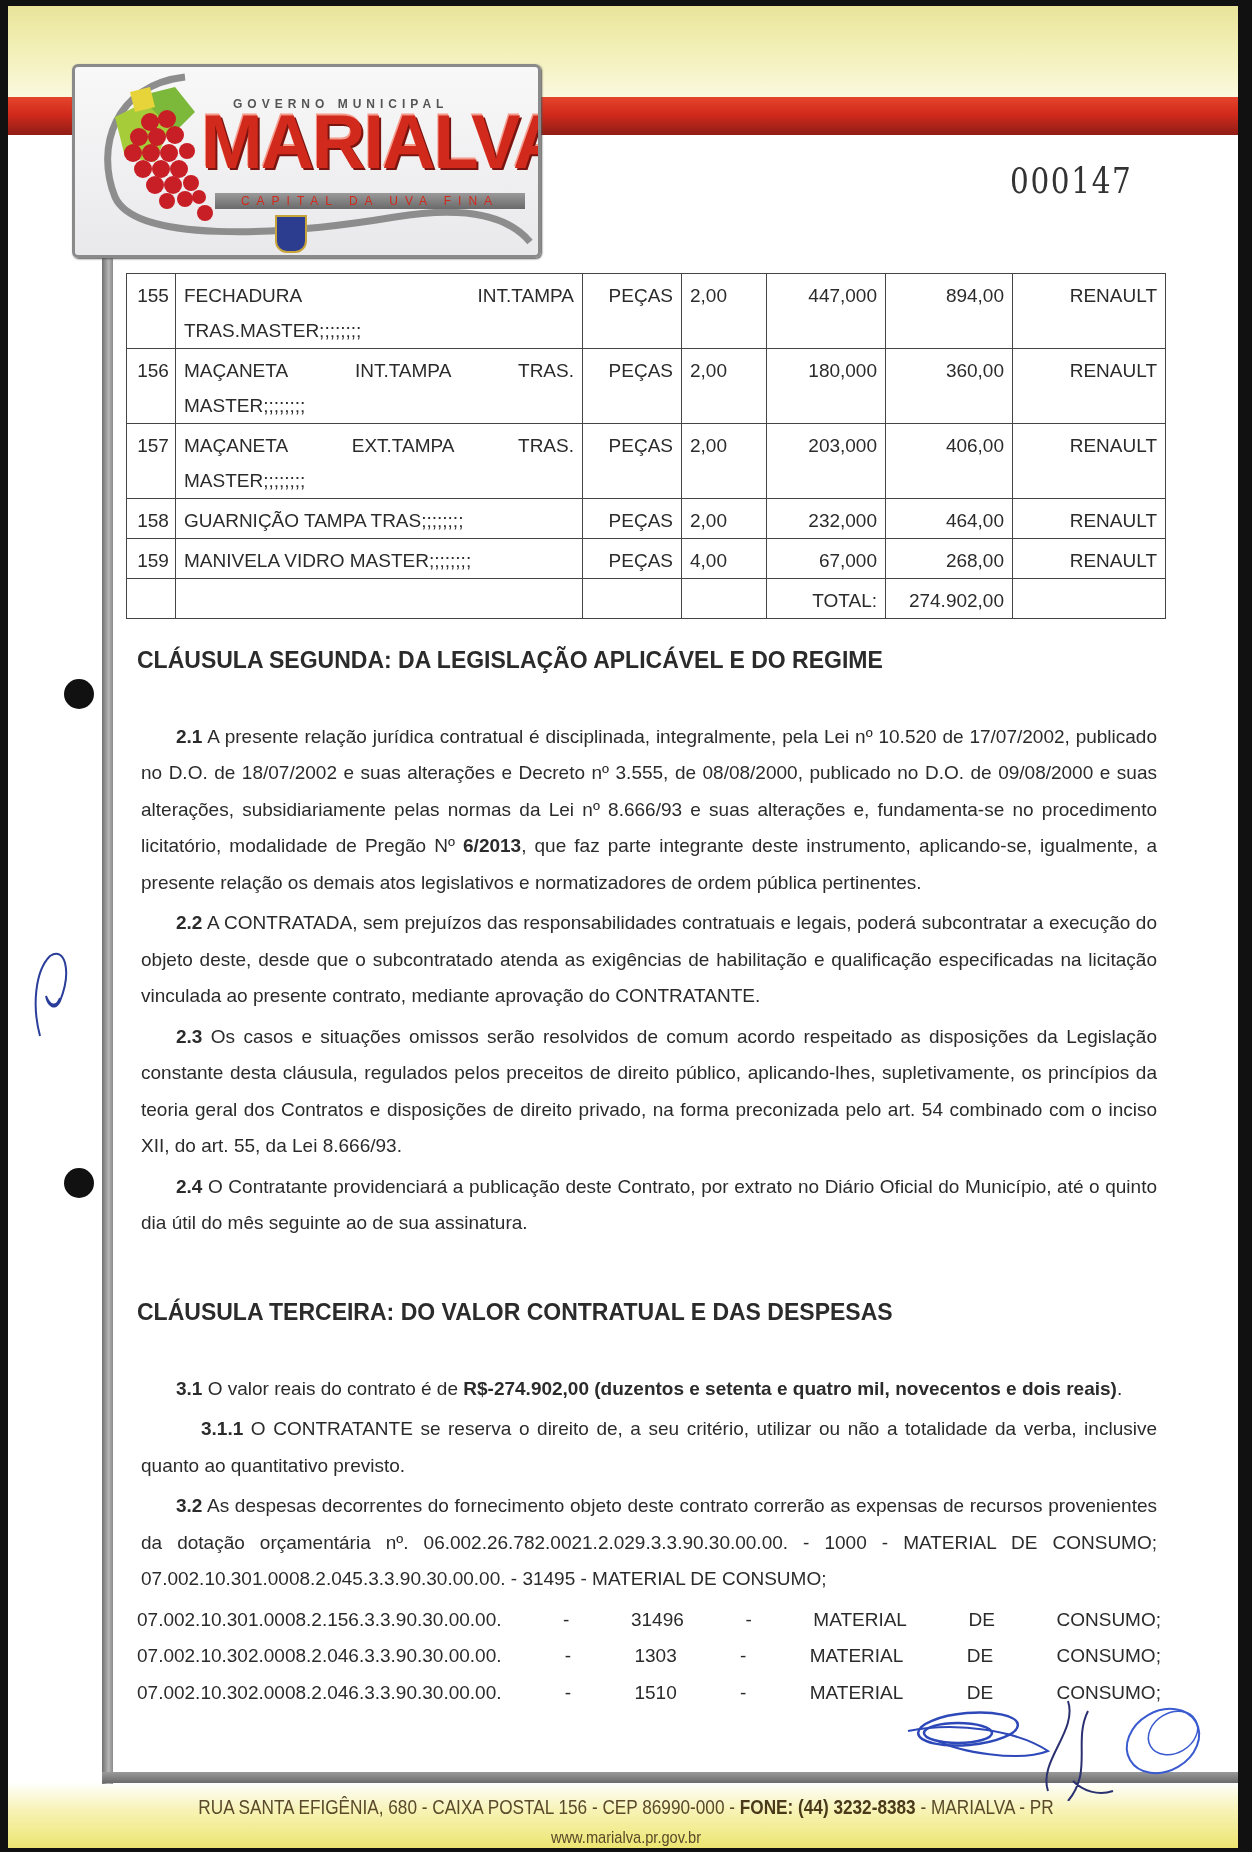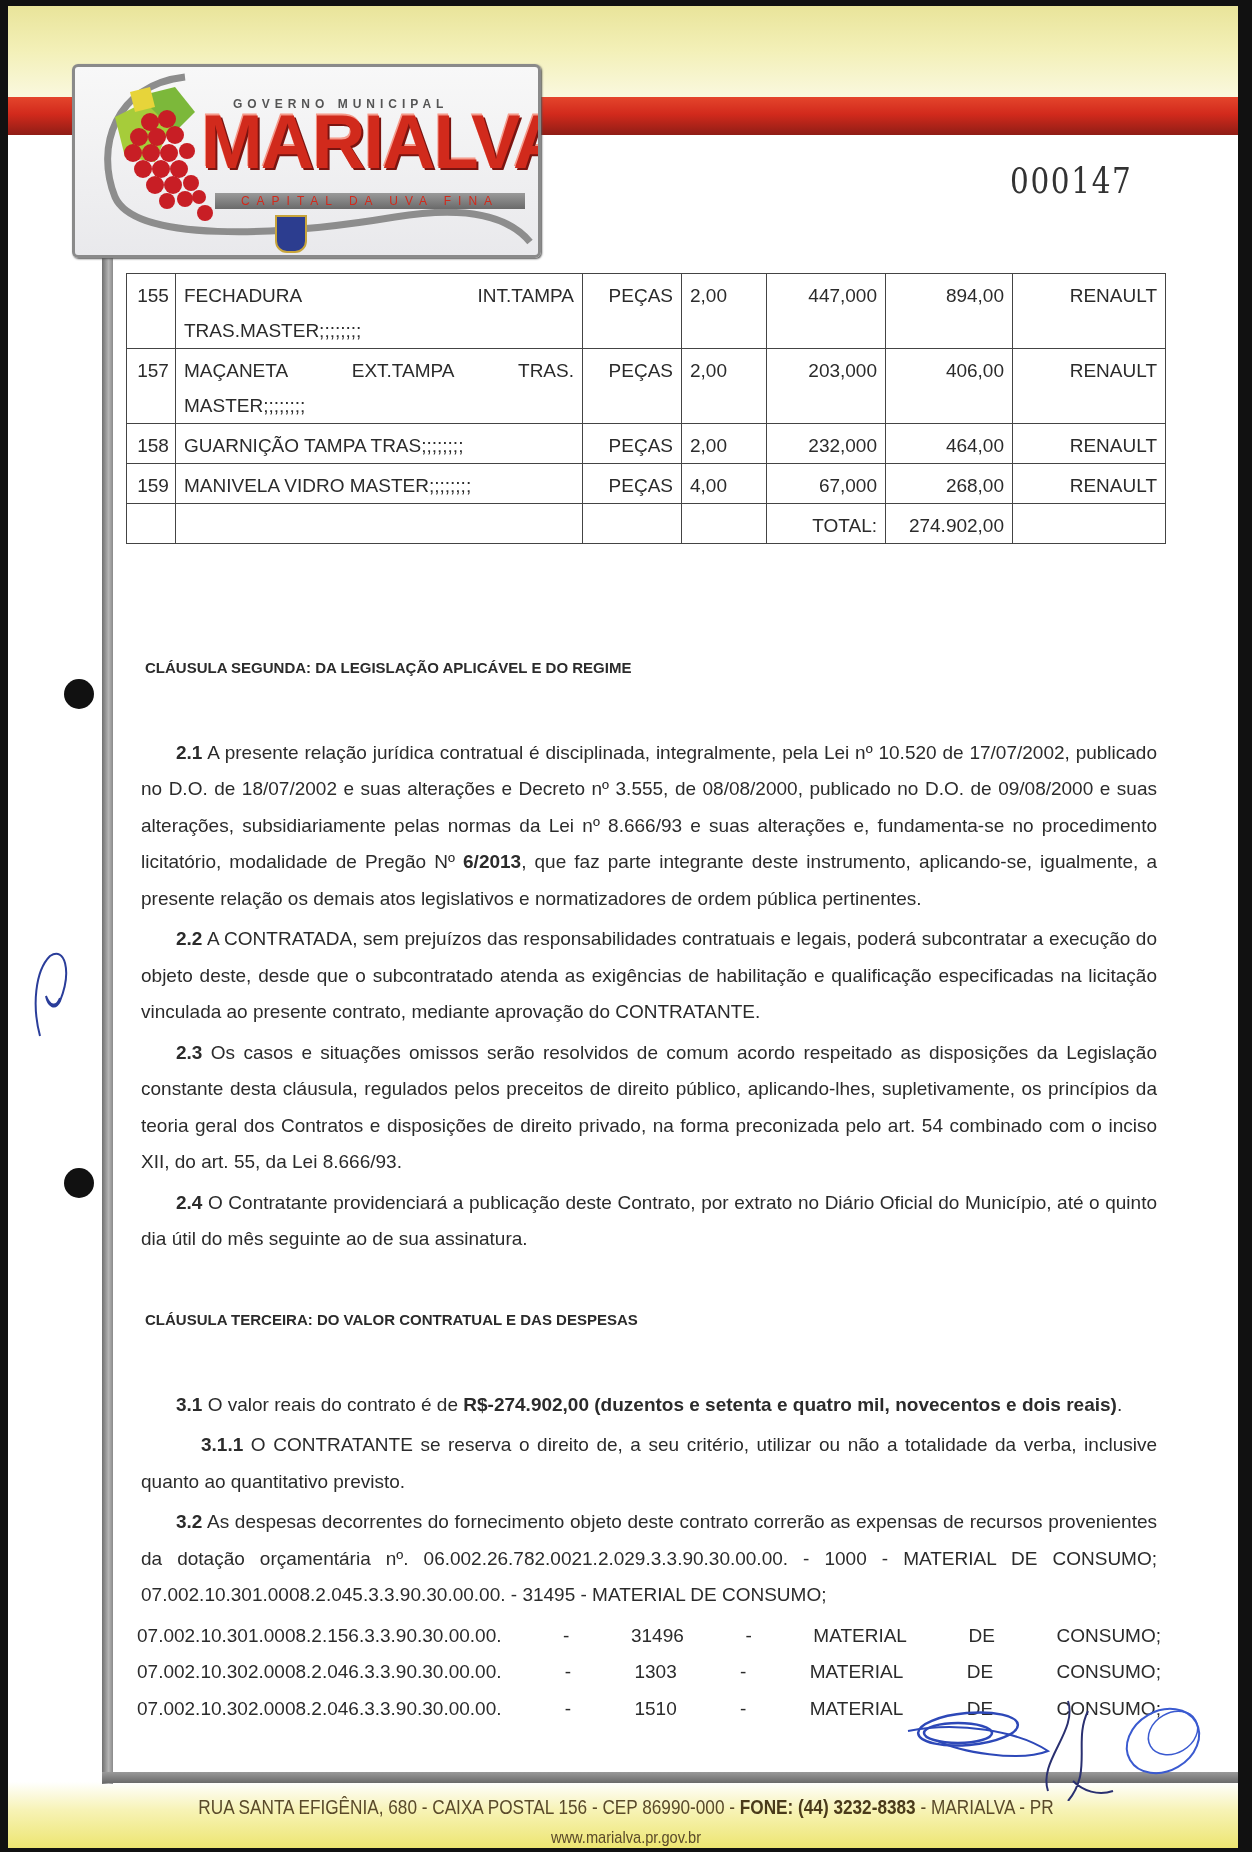--- a/index.html
+++ b/index.html
@@ -30,21 +30,21 @@
   table.items td.qty { width: 68px; }
   table.items td.price { width: 102px; text-align: right; }
   table.items td.total { width: 110px; text-align: right; }
   table.items td.brand { text-align: right; padding-left: 20px; }
   .desc-line1 { display: flex; justify-content: space-between; }
 
   .doc { position: absolute; left: 129px; width: 1024px; font-size: 19px; line-height: 36.5px; color: #2b2b2b; }
   .doc p { margin: 4px; text-align: justify; }
   .doc .indent { text-indent: 35px; }
   .doc .indent2 { text-indent: 60px; }
-  .doc h2 { margin: 8px; font-size: 15px; font-weight: bold; color: #2b2b2b; }
+  .doc h2 { margin: 0; font-size: 23px; font-weight: bold; color: #2b2b2b; }
   .doc b { font-weight: bold; }
   .dot-line { display: flex; justify-content: space-between; text-align: center; }
 
   .hole { position: absolute; width: 30px; height: 30px; border-radius: 50%; background: #111; }
   .footer { position: absolute; left: 0; width: 1236px; text-align: center; color: #5a4a2a; font-size: 20px; }
   .footer .l1 { top: 1790px; position: absolute; width: 100%; transform: scaleX(0.86); }
   .footer .l2 { top: 1822px; position: absolute; width: 100%; font-size: 17px; transform: scaleX(0.86); }
   .footer b { color: #4a3a1a; }
   .sig { position: absolute; }
 </style>
@@ -105,20 +105,36 @@
             </div>
         <div>TRAS.MASTER;;;;;;;;</div>
       </td>
       <td class="unit">PEÇAS</td>
       <td class="qty">2,00</td>
       <td class="price">447,000</td>
       <td class="total">894,00</td>
       <td class="brand">RENAULT</td>
     </tr>
     <tr class="two">
+      <td class="num">156</td>
+      <td class="desc">
+        <div class="desc-line1">
+              <span>MAÇANETA</span>
+              <span>INT.TAMPA</span>
+              <span>TRAS.</span>
+            </div>
+        <div>MASTER;;;;;;;;</div>
+      </td>
+      <td class="unit">PEÇAS</td>
+      <td class="qty">2,00</td>
+      <td class="price">180,000</td>
+      <td class="total">360,00</td>
+      <td class="brand">RENAULT</td>
+    </tr>
+    <tr class="two">
       <td class="num">157</td>
       <td class="desc">
         <div class="desc-line1">
               <span>MAÇANETA</span>
               <span>EXT.TAMPA</span>
               <span>TRAS.</span>
             </div>
         <div>MASTER;;;;;;;;</div>
       </td>
       <td class="unit">PEÇAS</td>

